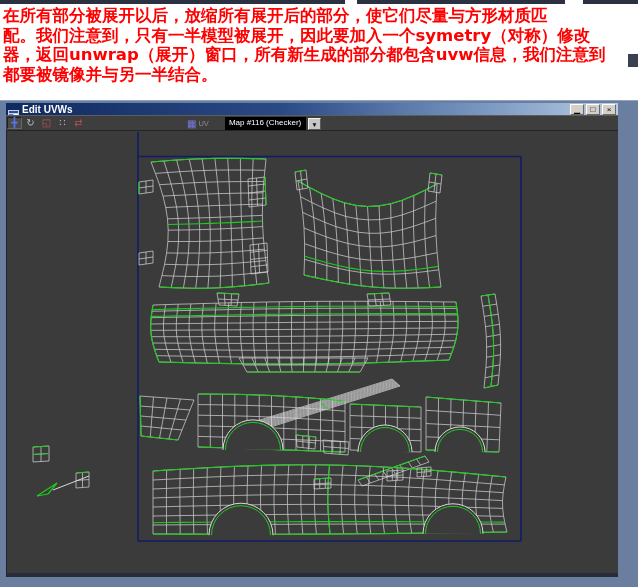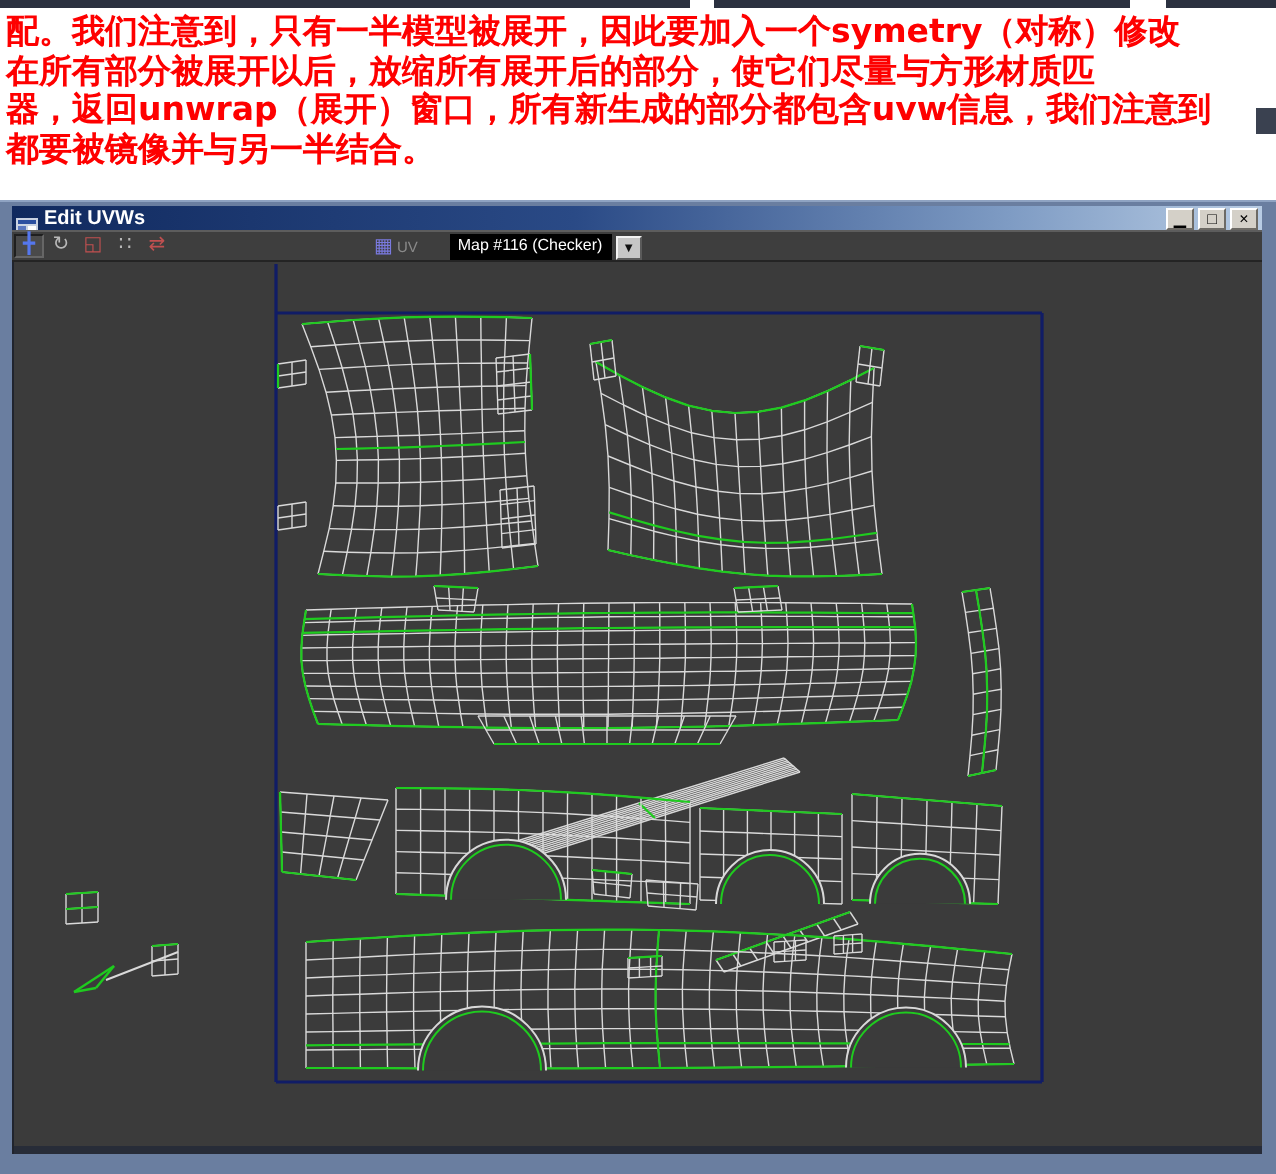--- a/index.html
+++ b/index.html
@@ -5,21 +5,21 @@
   html,body{margin:0;padding:0;}
   body{width:638px;height:587px;overflow:hidden;background:#ffffff;
        font-family:"Liberation Sans", sans-serif;position:relative;}
   .seg{position:absolute;height:4px;top:0;background:#2b3140;}
   .tutorial{position:absolute;left:3px;top:6px;width:633px;color:#fe0000;
             font-family:"DejaVu Sans", sans-serif;font-weight:bold;
             font-size:16.5px;line-height:19.5px;letter-spacing:0px;}
   .right-artifact{position:absolute;left:628px;top:54px;width:10px;height:13px;background:#3a4150;}
   
   .win{position:absolute;left:0;top:100px;width:638px;height:487px;background:#6a7ea0;
-       box-sizing:border-box;padding:2px 7px 0 6px;border-top:1px solid #8fa3c2;}
+       box-sizing:border-box;padding:2px 20px 0 6px;border-top:1px solid #8fa3c2;}
   .titlebar{height:12px;display:flex;align-items:center;padding:0 2px;
             background:linear-gradient(to right,#10295e 0%,#2a4a86 45%,#7f9cc4 80%,#b8cce4 100%);}
   .wicon{width:11px;height:9px;margin-right:3px;display:inline-block;}
   .wtitle{color:#ffffff;font-size:10px;font-weight:bold;white-space:nowrap;}
   .wbtns{margin-left:auto;display:flex;}
   .wbtn{width:14px;height:11px;margin-left:2px;background:#d4d0c8;color:#000;
         border:1px solid;border-color:#ffffff #6d6a65 #6d6a65 #ffffff;
         font-size:8px;line-height:9px;text-align:center;box-sizing:border-box;}
   .menubar{height:13px;background:#d6d3ce;display:flex;align-items:center;
            font-size:10.5px;color:#000;}
@@ -42,22 +42,22 @@
 </style>
 </head>
 <body>
 
 <div class="seg" style="left:0;width:345px;"></div>
 <div class="seg" style="left:357px;width:208px;"></div>
 <div class="seg" style="left:583px;width:55px;"></div>
 <div class="right-artifact"></div>
 
 <div class="tutorial" id="tutorial">
+    <div>在所有部分被展开以后，放缩所有展开后的部分，使它们尽量与方形材质匹</div>
     <div>配。我们注意到，只有一半模型被展开，因此要加入一个symetry（对称）修改</div>
-    <div>在所有部分被展开以后，放缩所有展开后的部分，使它们尽量与方形材质匹</div>
     <div>器，返回unwrap（展开）窗口，所有新生成的部分都包含uvw信息，我们注意到</div>
     <div>都要被镜像并与另一半结合。</div>
   </div>
 
 <div class="win">
   <div class="titlebar">
     <span class="wicon">
       <svg width="11" height="9" viewBox="0 0 11 9">
         <rect x="0" y="0" width="11" height="9" fill="#c9d2e2"></rect>
         <rect x="1" y="1" width="9" height="2" fill="#2b4fa0"></rect>

